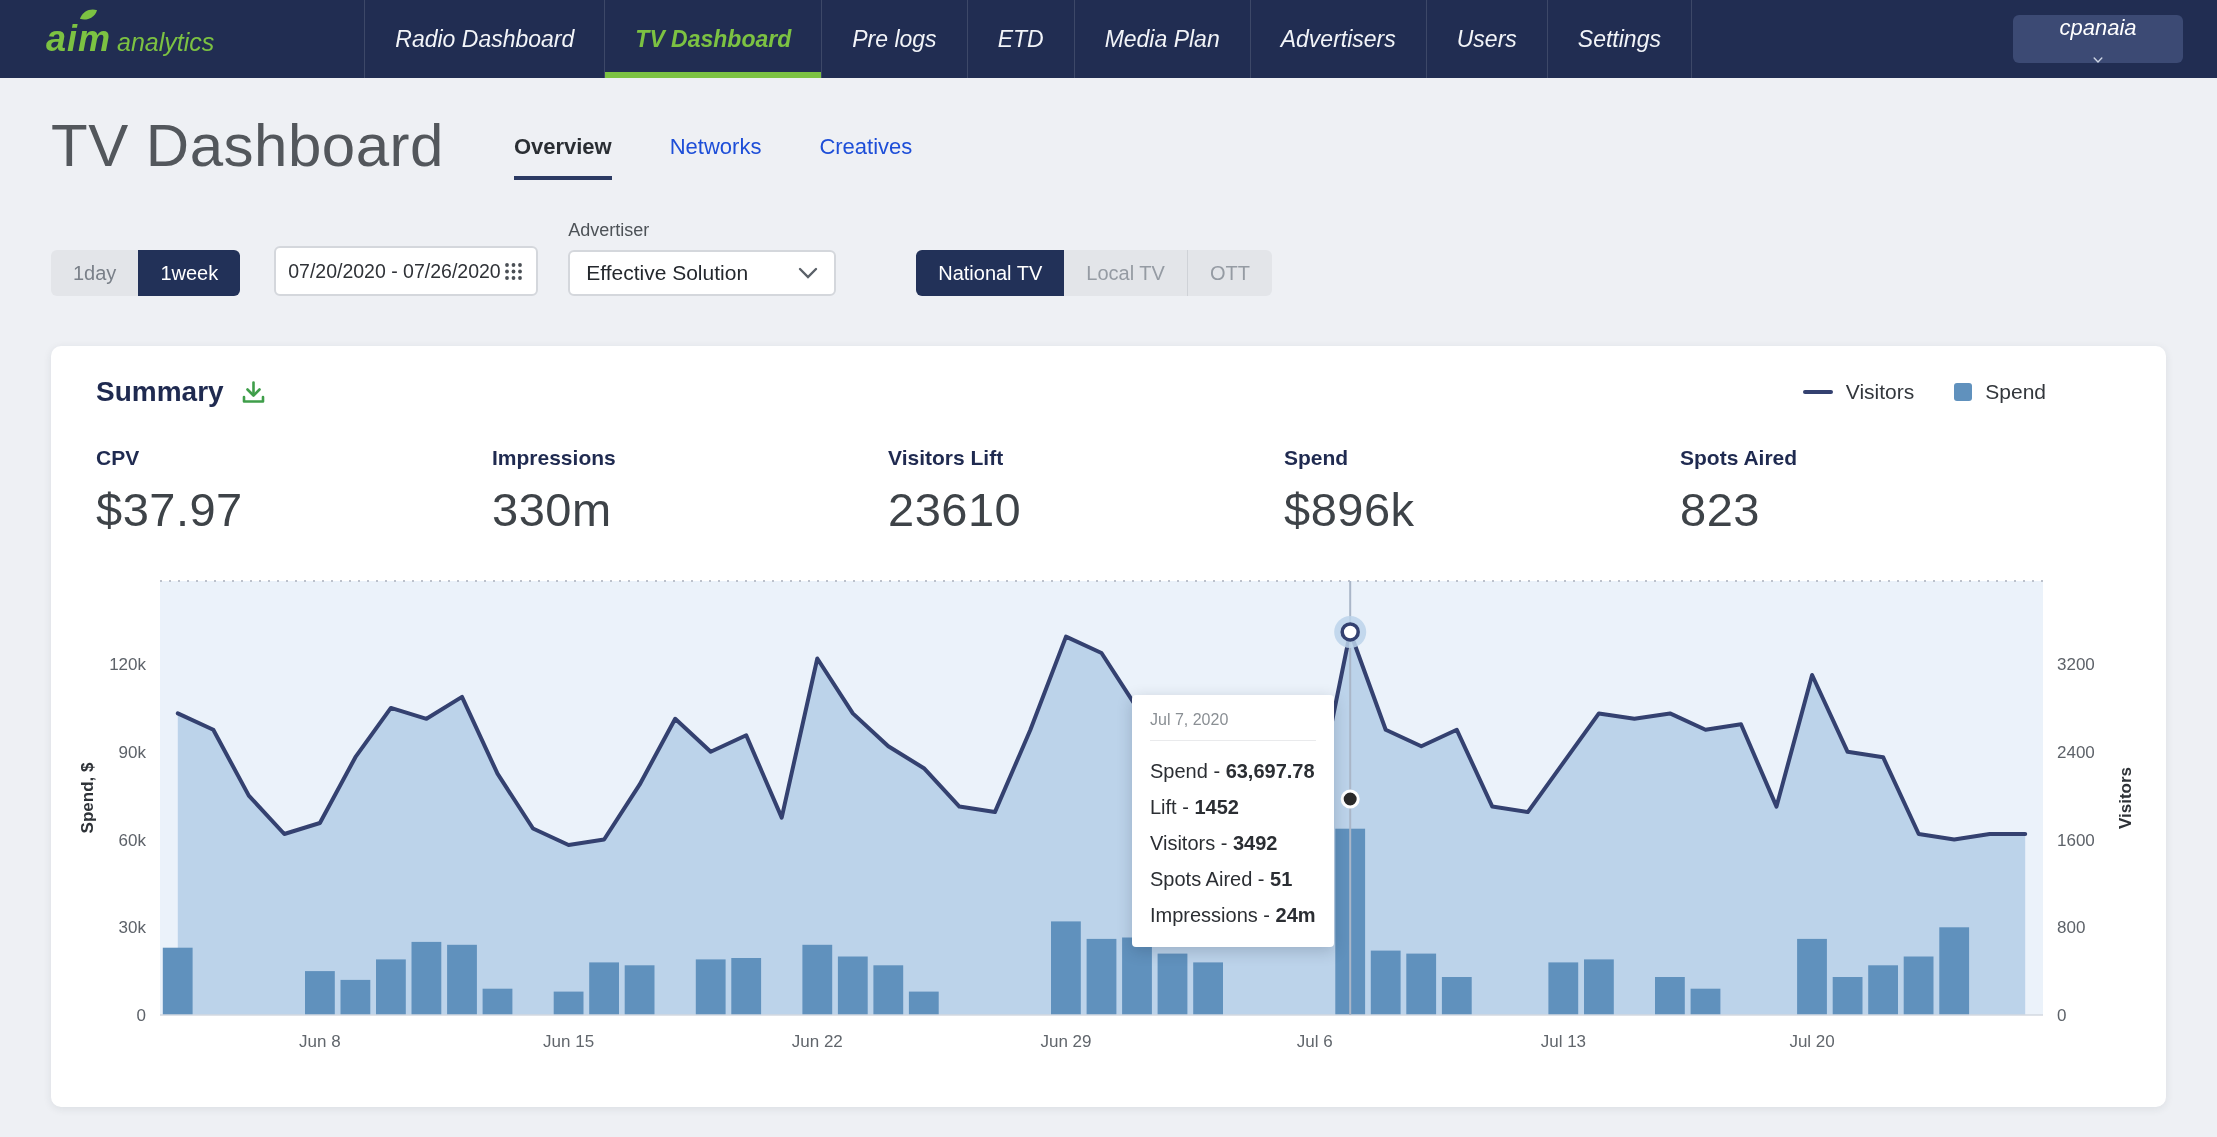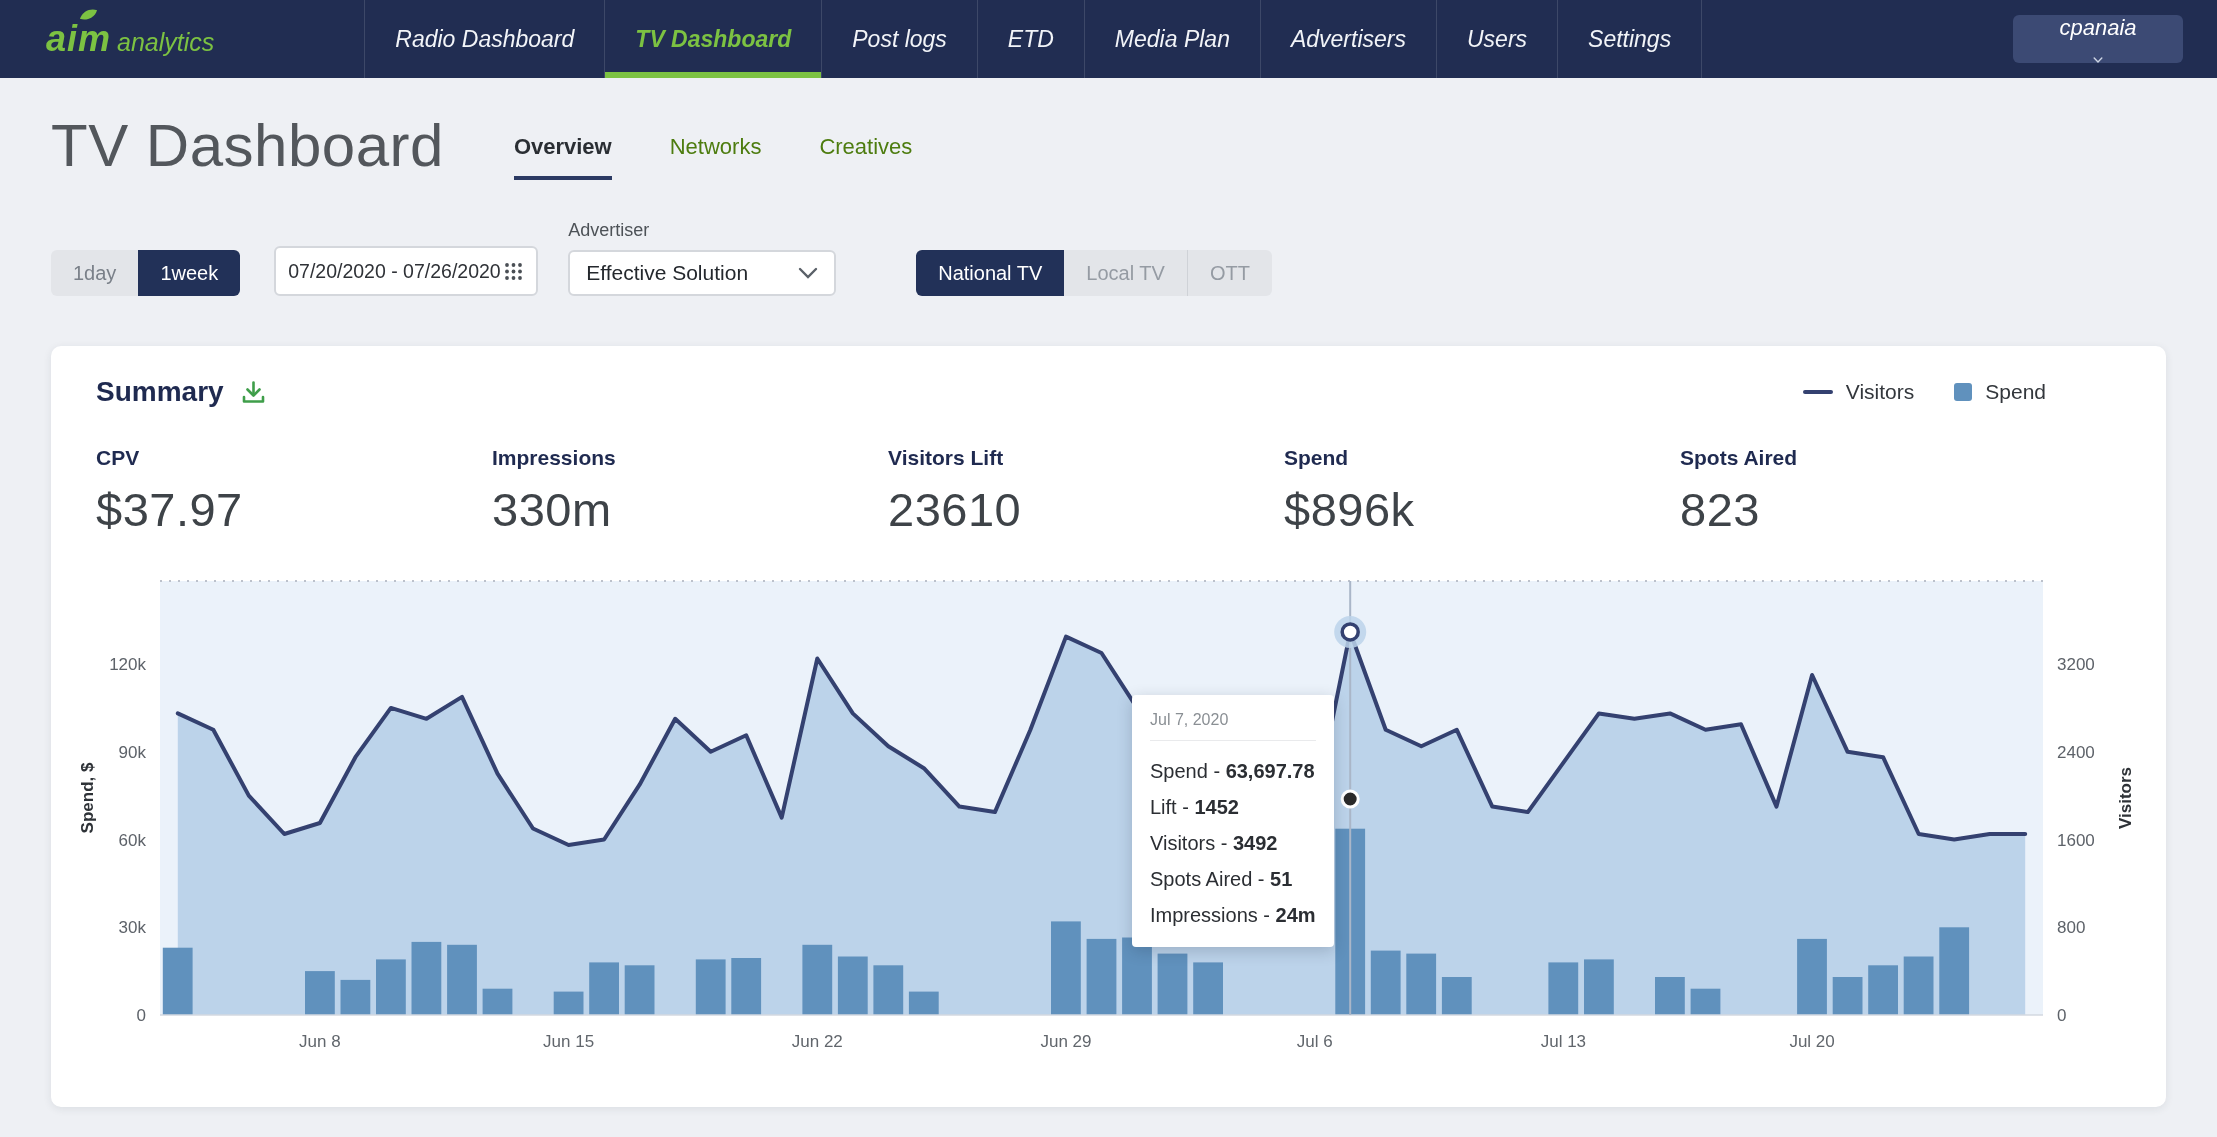--- a/index.html
+++ b/index.html
@@ -39,21 +39,21 @@
     background: #3c4a74; border-radius: 6px; height: 48px; min-width: 170px;
     display: flex; align-items: center; justify-content: space-between;
     padding: 0 18px; color: #ffffff; font-size: 22px; cursor: pointer; gap: 16px; flex-direction: column;
   }
 
   
   .page { padding: 0 51px; }
   .title-row { display: flex; align-items: center; margin-top: 34px; }
   .page-title { font-size: 60px; font-weight: 400; color: #53575c; letter-spacing: 0.5px; line-height: 1.1; }
   .tabs { display: flex; gap: 58px; margin-left: 70px; margin-top: 22px; }
-  .tab { font-size: 22px; color: #4d7c0f; padding-bottom: 16px; border-bottom: 4px solid transparent; cursor: pointer; }
+  .tab { font-size: 22px; color: #1d4ed8; padding-bottom: 16px; border-bottom: 4px solid transparent; cursor: pointer; }
   .tab.active { color: #2a2e33; font-weight: 700; border-bottom-color: #2b3a63; }
 
   
   .filters-row { display: flex; align-items: flex-end; margin-top: 40px; }
   .range-toggle { display: flex; }
   .toggle-btn {
     height: 46px; padding: 0 22px; font-size: 20px; display: flex; align-items: center;
     background: #e3e5e9; color: #7a8089; cursor: pointer; border: none;
     font-family: "Liberation Sans", sans-serif;
   }
@@ -125,21 +125,21 @@
   <div class="brand">
     <svg class="leaf" width="17" height="17" viewBox="0 0 20 20">
         <path d="M2 18 C2 8 10 2 18 2 C18 12 10 18 2 18 Z" fill="#7cc242"></path>
       </svg>
     <span class="brand-aim">aim</span>
     <span class="brand-suffix">analytics</span>
   </div>
   <div class="nav-items">
     <div class="nav-item">Radio Dashboard</div>
     <div class="nav-item active">TV Dashboard</div>
-    <div class="nav-item">Post logs</div>
+    <div class="nav-item">Pre logs</div>
     <div class="nav-item">ETD</div>
     <div class="nav-item">Media Plan</div>
     <div class="nav-item">Advertisers</div>
     <div class="nav-item">Users</div>
     <div class="nav-item">Settings</div>
   </div>
   <div class="user-chip">
     <span>cpanaia</span>
     <svg width="18" height="11" viewBox="0 0 18 11">
         <polyline points="2,2 9,9 16,2" stroke="#cfd6e4" stroke-width="2.6" fill="none" stroke-linecap="round"></polyline>

